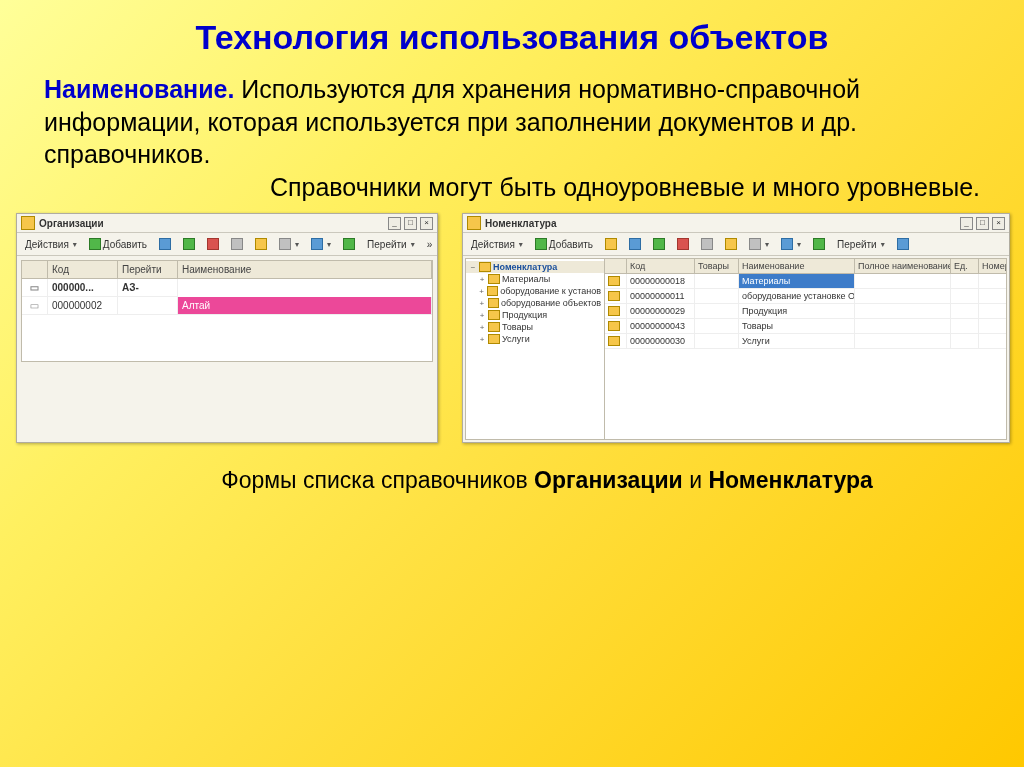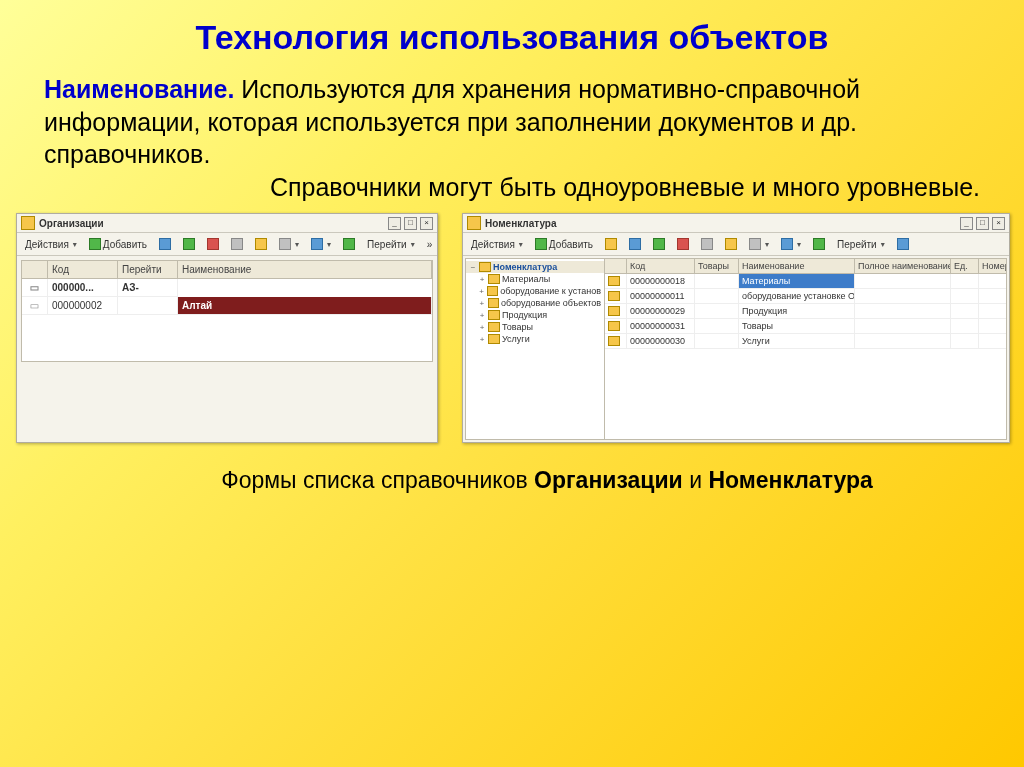--- a/index.html
+++ b/index.html
@@ -138,23 +138,22 @@
     color: #444;
   }
   .org-row > div {
     border-right: 1px solid #eee;
     border-bottom: 1px solid #eee;
     padding: 3px 4px;
     font-size: 10px;
   }
   .row-bold > div { font-weight: bold; }
   .row-selected > div:nth-child(4) {
-    background: #7f1d1d;
+    background: #ec4899;
     color: #fff;
-    font-weight: bold;
   }
   .row-indicator {
     text-align: center;
     color: #888;
   }
   
   .nom-win { width: 546px; }
   .nom-body {
     display: flex;
     margin: 2px;
@@ -442,21 +441,21 @@
             <div></div>
             <div>Продукция</div>
             <div></div>
               <div></div>
               <div></div>
           </div>
           <div class="grid-row">
             <div class="fcell">
                 <span class="folder"></span>
               </div>
-            <div>00000000031</div>
+            <div>00000000043</div>
             <div></div>
             <div>Товары</div>
             <div></div>
               <div></div>
               <div></div>
           </div>
           <div class="grid-row">
             <div class="fcell">
                 <span class="folder"></span>
               </div>

